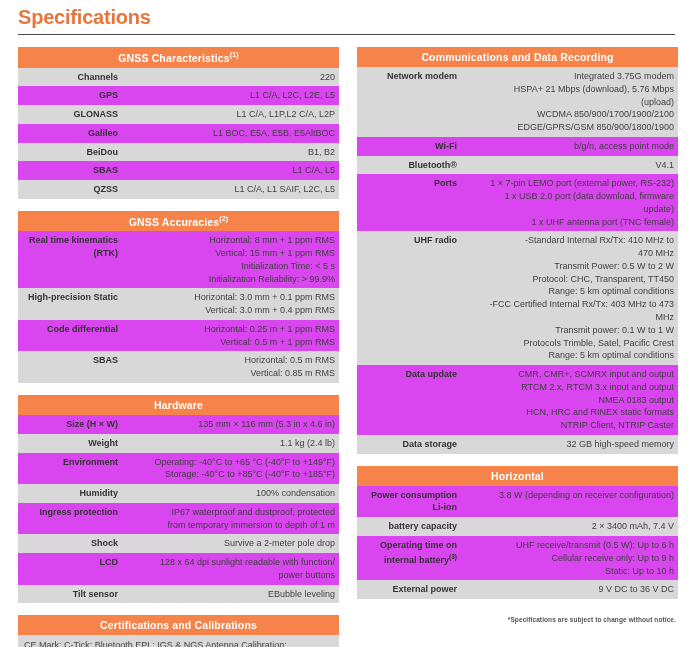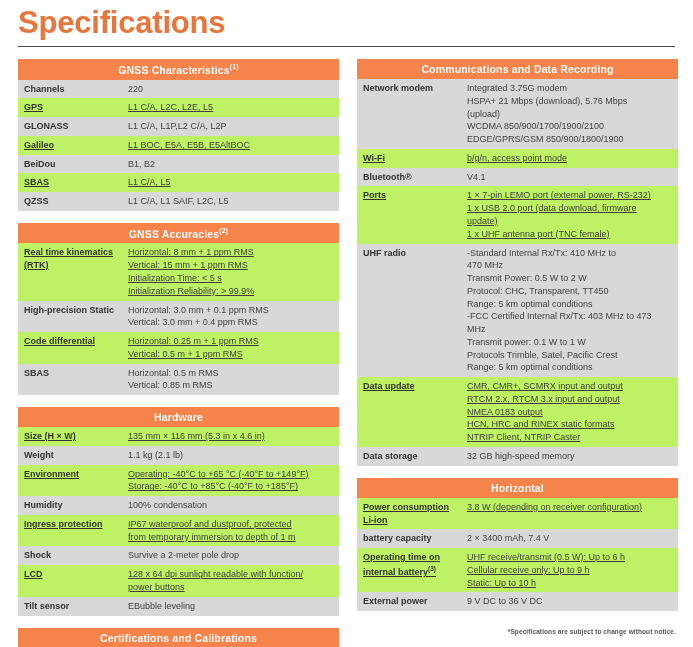--- a/index.html
+++ b/index.html
@@ -18,21 +18,21 @@
     width: 693px;
     height: 647px;
     padding: 0;
   }
 
   
   .title-wrap {
     padding: 6px 18px 0 18px;
   }
   .page-title {
-    font-size: 31px;
+    font-size: 20px;
     font-weight: bold;
     color: #e8763c;
     letter-spacing: -0.2px;
     line-height: 1.1;
   }
   .title-rule {
     margin: 6px 18px 0 18px;
     height: 1px;
     background: #4a4a4a;
   }
@@ -66,31 +66,32 @@
   table.spec {
     width: 100%;
     border-collapse: collapse;
     table-layout: fixed;
   }
   table.spec td {
     vertical-align: top;
     font-size: 9px;
     line-height: 1.42;
     padding: 3px 4px 3px 6px;
+    text-align: right;
   }
   table.spec td.k {
     width: 104px;
     font-weight: bold;
     color: #333333;
   }
   table.spec td.v {
     color: #3f3f3f;
   }
   tr.shade td { background: #d8d8d8; }
-  tr.plain td { background: #bef264; text-decoration: underline; }
+  tr.plain td { background: #d946ef; }
 
   td.v .ln { display: block; }
   td.k sup { font-size: 6.5px; vertical-align: super; }
 
   
   .block-body-full {
     background: #d8d8d8;
     font-size: 9px;
     line-height: 1.5;
     padding: 4px 6px 6px 6px;
@@ -212,21 +213,21 @@
             <tbody>
               <tr class="plain">
                 <td class="k">Size (H × W)</td>
                 <td class="v">
                   <span class="ln">135 mm × 116 mm (5.3 in x 4.6 in)</span>
                 </td>
               </tr>
               <tr class="shade">
                 <td class="k">Weight</td>
                 <td class="v">
-                  <span class="ln">1.1 kg (2.1 lb)</span>
+                  <span class="ln">1.1 kg (2.4 lb)</span>
                 </td>
               </tr>
               <tr class="plain">
                 <td class="k">Environment</td>
                 <td class="v">
                   <span class="ln">Operating: -40°C to +65 °C (-40°F to +149°F)</span>
                   <span class="ln">Storage: -40°C to +85°C (-40°F to +185°F)</span>
                 </td>
               </tr>
               <tr class="shade">

